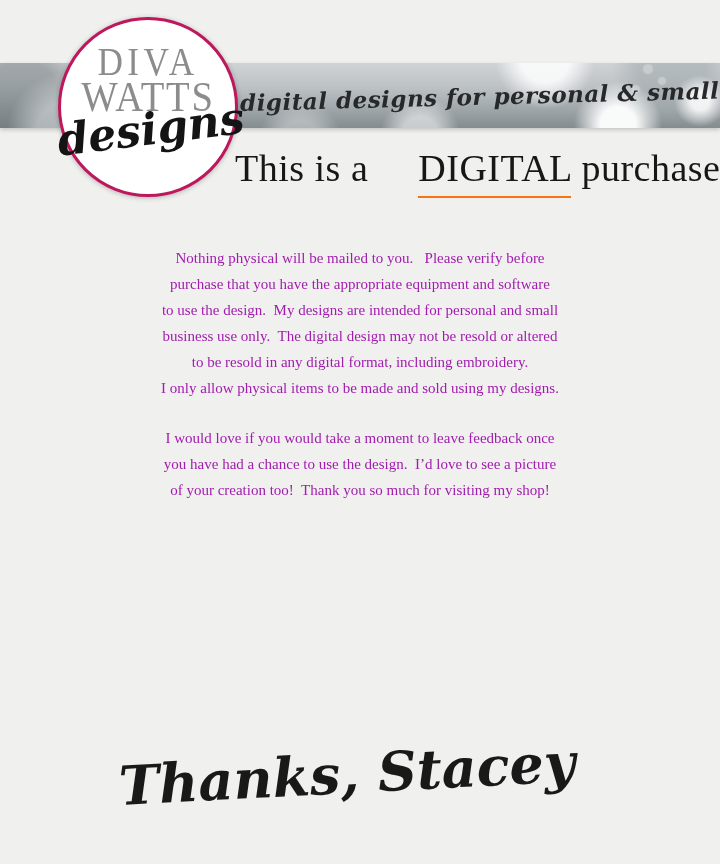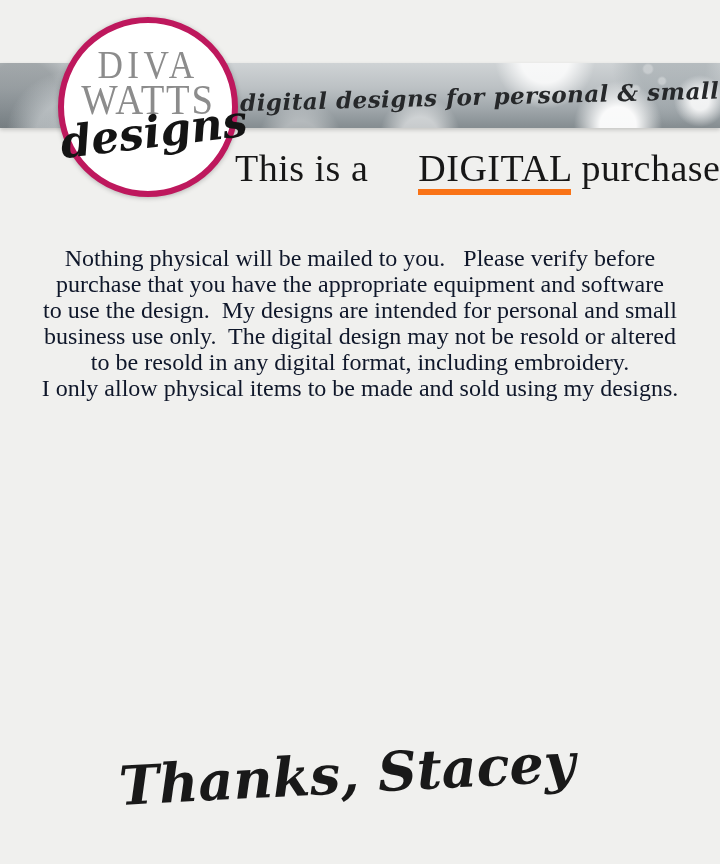--- a/index.html
+++ b/index.html
@@ -48,21 +48,21 @@
     transform: rotate(-1.5deg);
     white-space: nowrap;
   }
 
   
   .logo-circle {
     position: absolute;
     left: 58px; top: 17px;
     width: 180px; height: 180px;
     background: #ffffff;
-    border: 6px solid #be185d;
+    border: 3px solid #be185d;
     border-radius: 50%;
     box-shadow: 0 1px 5px rgba(0,0,0,0.25);
     z-index: 3;
   }
   .logo-word1 {
     position: absolute;
     left: 0; right: 0; top: 22px;
     text-align: center;
     font-size: 40px; line-height: 40px;
     letter-spacing: 5px;
@@ -95,36 +95,36 @@
     position: absolute;
     left: 235px; right: 5px; top: 146px;
     text-align: center;
     font-size: 38px;
     line-height: 44px;
     color: #171717;
     letter-spacing: 0.5px;
     white-space: nowrap;
   }
   .heading .hl {
-    border-bottom: 6px solid #f97316;
-    padding-bottom: 0;
+    border-bottom: 2px solid #f97316;
+    padding-bottom: 7px;
     margin-left: 40px;
   }
 
   
   .content {
     position: absolute;
     left: 0; top: 245px;
     width: 720px;
     text-align: center;
   }
   .para {
-    font-size: 24px;
+    font-size: 15px;
     line-height: 26px;
-    color: #0f172a;
+    color: #a21caf;
     white-space: pre-wrap;
     margin-bottom: 24px;
   }
 
   
   .signature {
     position: absolute;
     left: 0; top: 742px;
     width: 720px;
     text-align: center;
@@ -155,17 +155,20 @@
     <span>This is a </span><span class="hl">DIGITAL</span><span> purchase.</span>
   </div>
 
   <div class="content">
     <p class="para">Nothing physical will be mailed to you.   Please verify before
 purchase that you have the appropriate equipment and software
 to use the design.  My designs are intended for personal and small
 business use only.  The digital design may not be resold or altered
 to be resold in any digital format, including embroidery.
 I only allow physical items to be made and sold using my designs.</p>
+    <p class="para">I would love if you would take a moment to leave feedback once
+you have had a chance to use the design.  I’d love to see a picture
+of your creation too!  Thank you so much for visiting my shop!</p>
   </div>
 
   <div class="signature">Thanks, Stacey</div>
 
 </div>
 
 </body></html>

